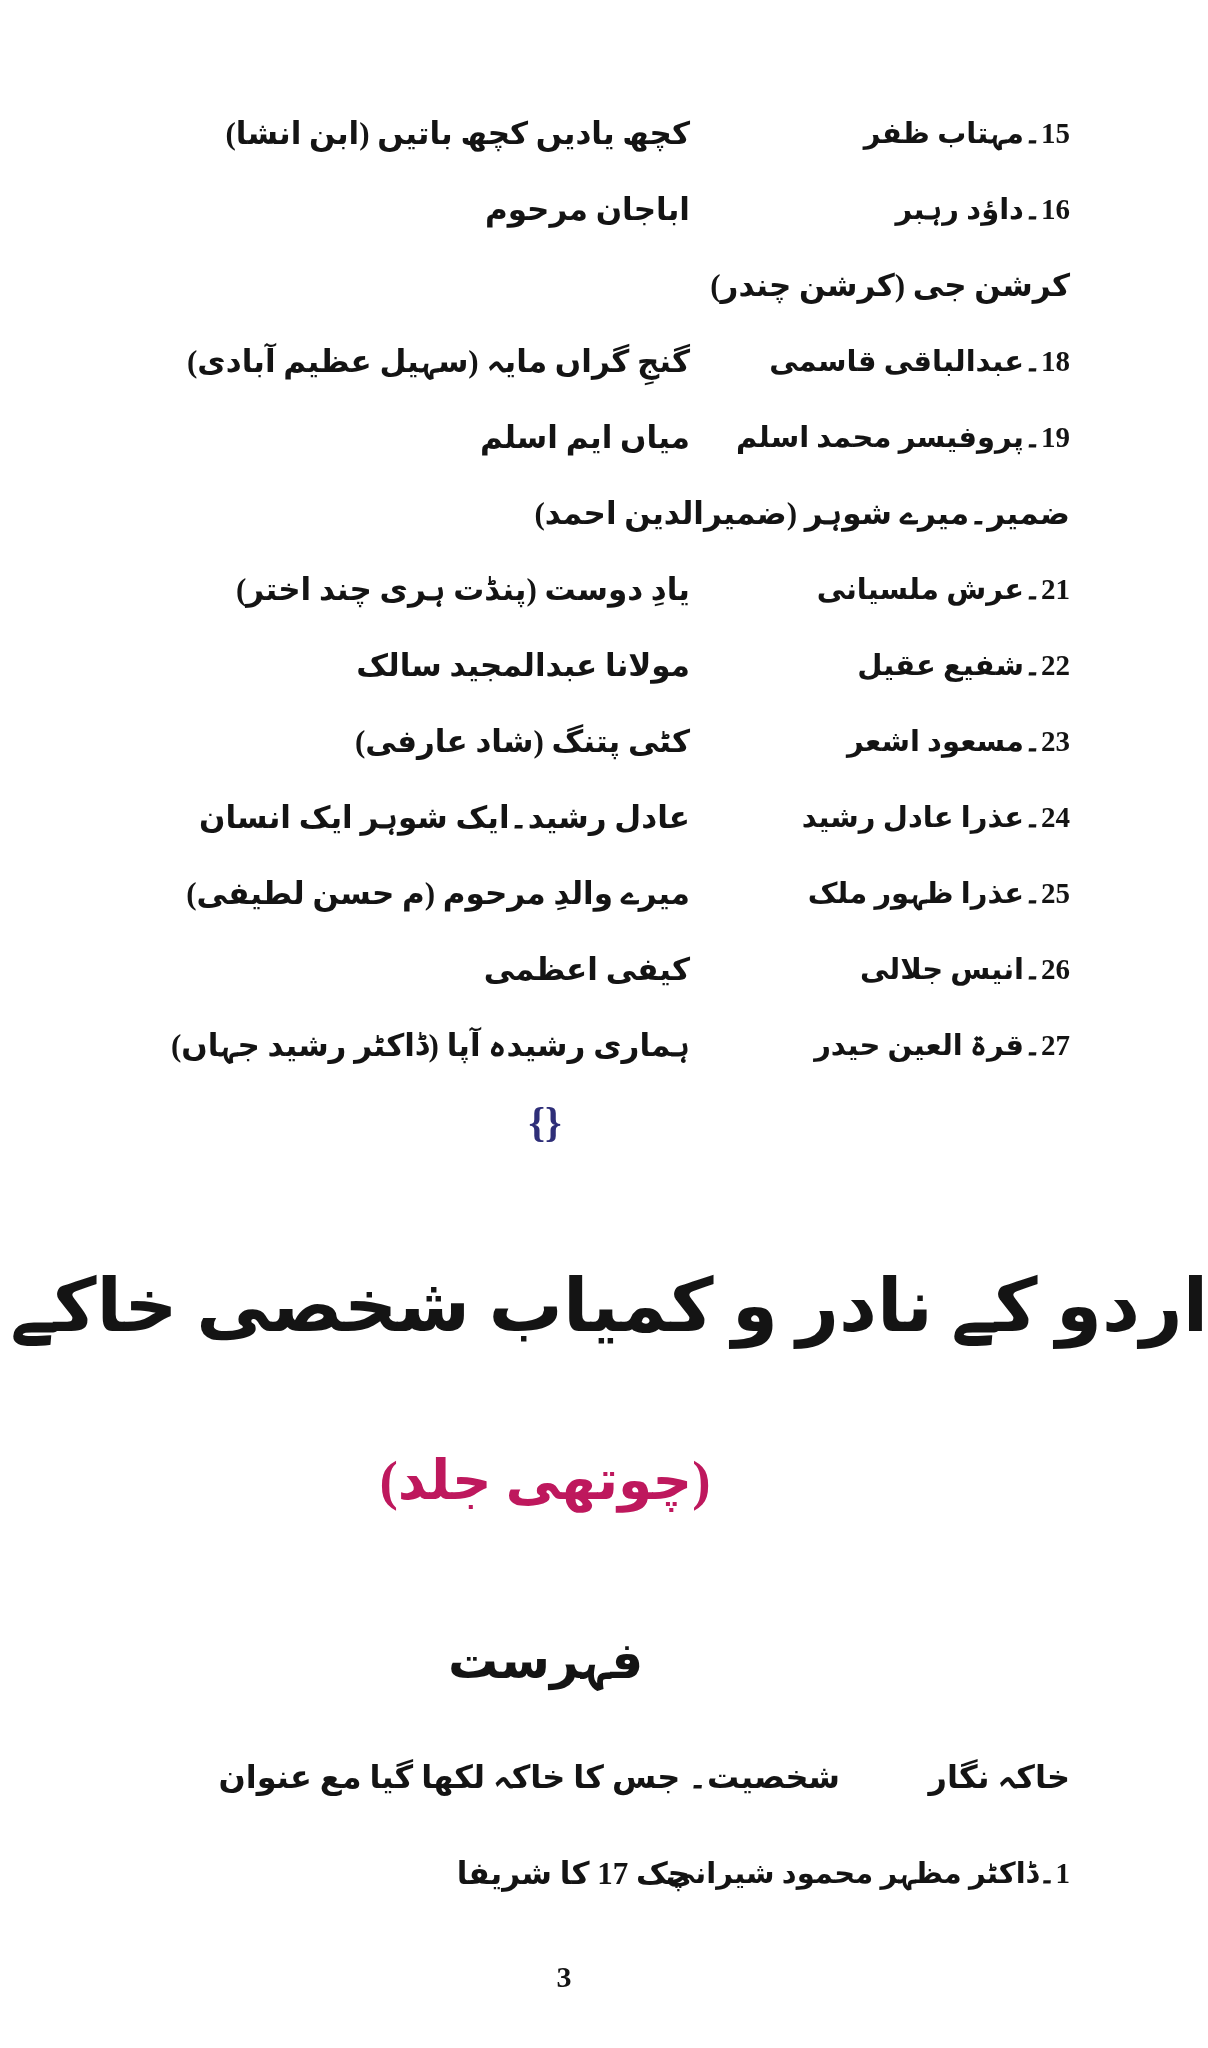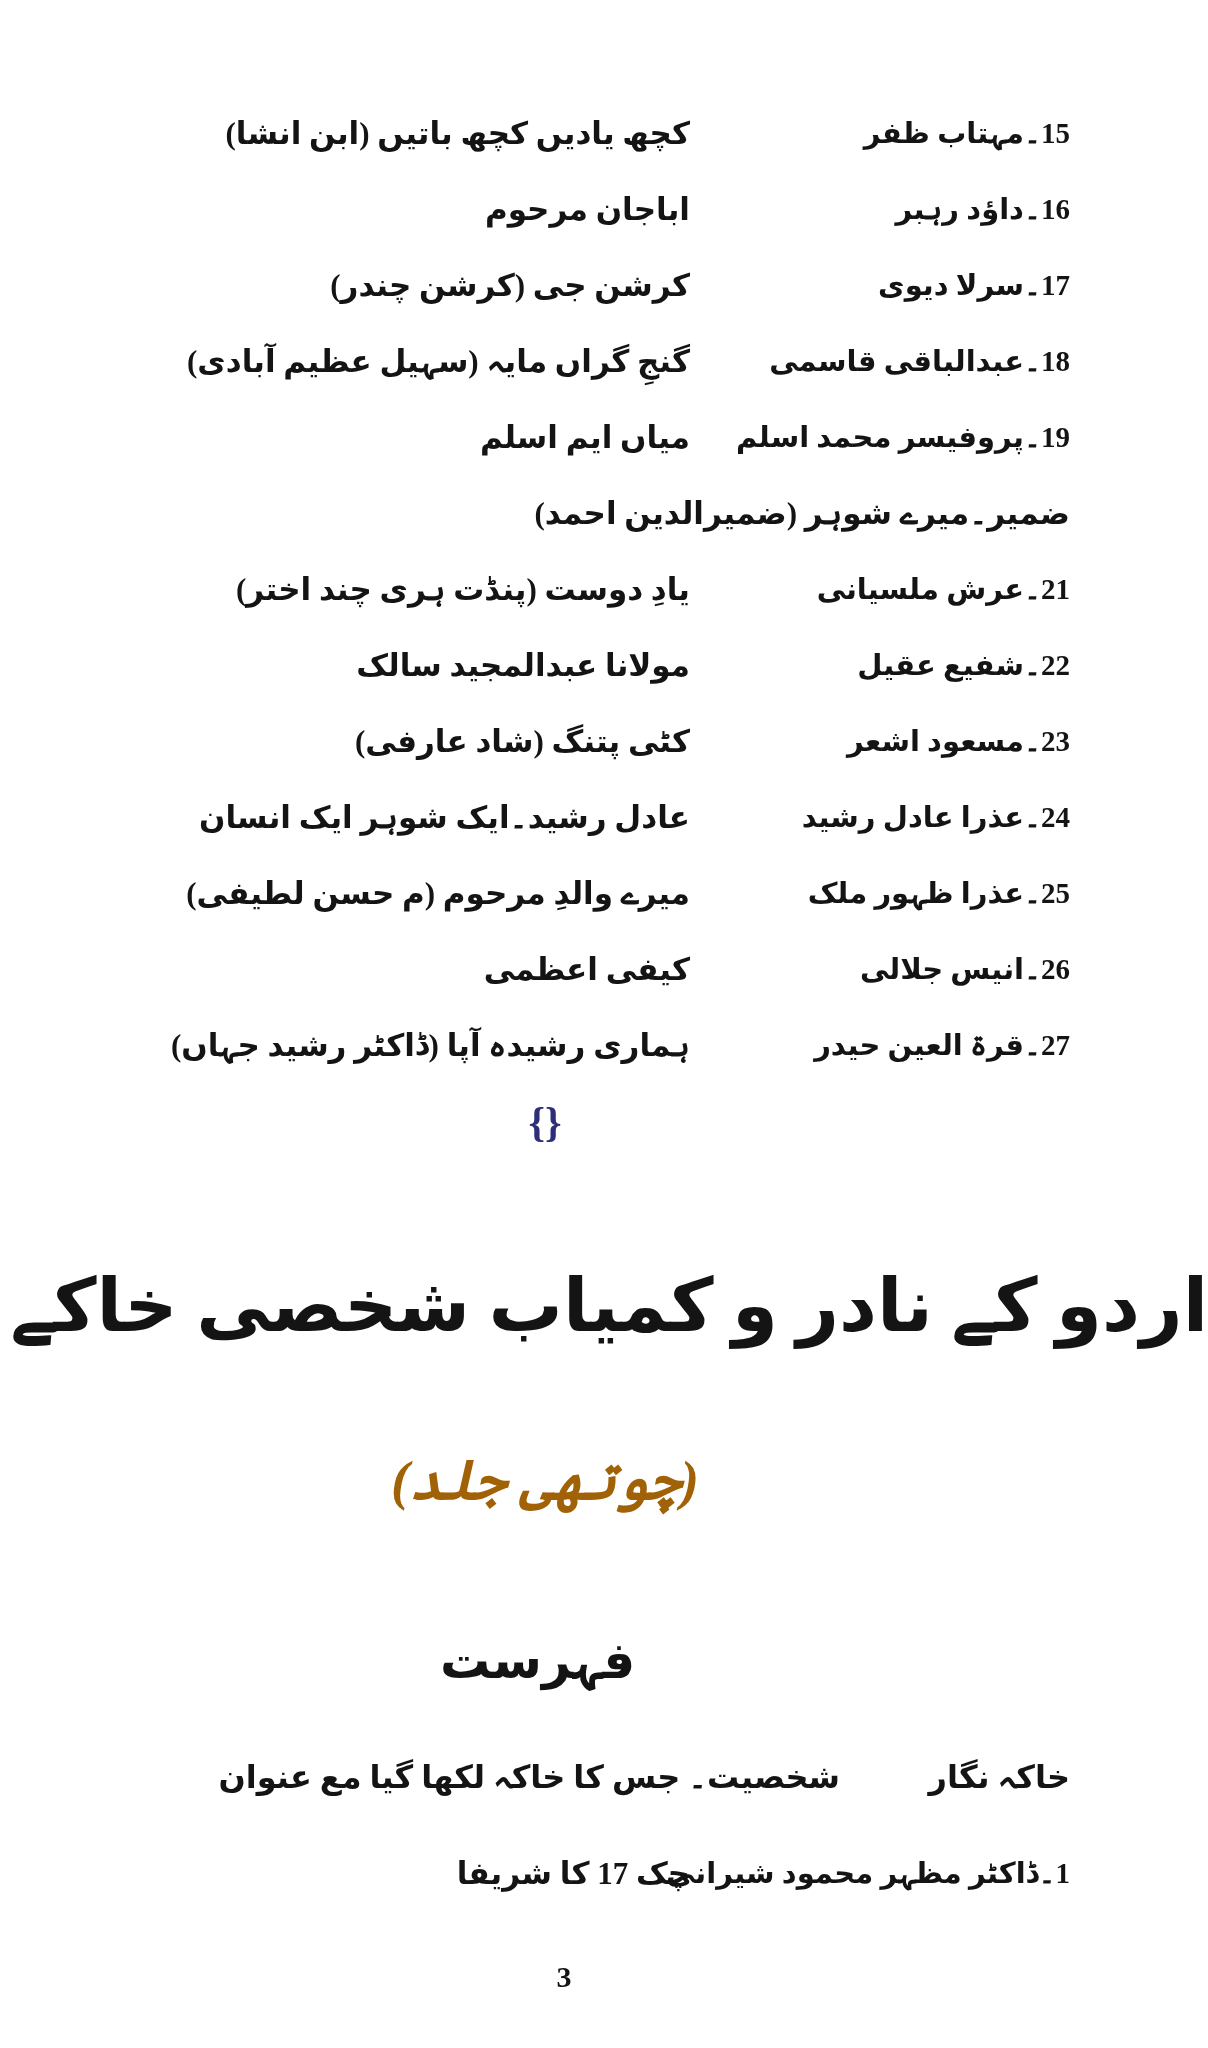--- a/index.html
+++ b/index.html
@@ -31,21 +31,21 @@
     text-align:right;font-size:74px;font-weight:700;
     white-space:nowrap;letter-spacing:-1px;
   }
   
   .volume{
     position:absolute;top:1448px;left:0;width:1090px;
     text-align:center;font-size:55px;font-weight:700;white-space:nowrap;
   }
   
   .index-heading{
-    position:absolute;top:1632px;left:0;width:1075px;
+    position:absolute;top:1632px;left:8px;width:1075px;
     text-align:center;font-size:50px;font-weight:700;
   }
   
   .index-header{position:absolute;top:1758px;right:138px;width:952px;display:flex;align-items:center;}
   .header-author{width:230px;font-size:32px;font-weight:700;white-space:nowrap;}
   .header-subject{flex:1;font-size:32px;font-weight:700;white-space:nowrap;}
   
   .index-list{position:absolute;top:1838px;right:138px;width:952px;}
   .index-list .entry{height:70px;}
   
@@ -67,21 +67,20 @@
         <div class="entry-name">15۔مہتاب ظفر</div>
         <div class="entry-title">کچھ یادیں کچھ باتیں (ابن انشا)</div>
       </div>
 
       <div class="entry">
         <div class="entry-name">16۔داؤد رہبر</div>
         <div class="entry-title">اباجان مرحوم</div>
       </div>
 
       <div class="entry">
-        <div class="entry-name">17۔سرلا دیوی</div>
         <div class="entry-title">کرشن جی (کرشن چندر)</div>
       </div>
 
       <div class="entry">
         <div class="entry-name">18۔عبدالباقی قاسمی</div>
         <div class="entry-title">گنجِ گراں مایہ (سہیل عظیم آبادی)</div>
       </div>
 
       <div class="entry">
         <div class="entry-name">19۔پروفیسر محمد اسلم</div>
@@ -125,21 +124,21 @@
       <div class="entry">
         <div class="entry-name">27۔قرۃ العین حیدر</div>
         <div class="entry-title">ہماری رشیدہ آپا (ڈاکٹر رشید جہاں)</div>
       </div>
     </div>
 
   <div class="divider" style="color: rgb(46, 46, 120);">{}</div>
 
   <div class="book-title">اردو کے نادر و کمیاب شخصی خاکے</div>
 
-  <div class="volume" style="color: #a16207; font-style: italic;">(چوتھی جلد)</div>
+  <div class="volume" style="color: #be185d;">(چوتھی جلد)</div>
 
   <div class="index-heading">فہرست</div>
 
   <div class="index-header">
     <div class="header-author">خاکہ نگار</div>
     <div class="header-subject">شخصیت۔ جس کا خاکہ لکھا گیا مع عنوان</div>
   </div>
 
   <div class="index-list">
 

